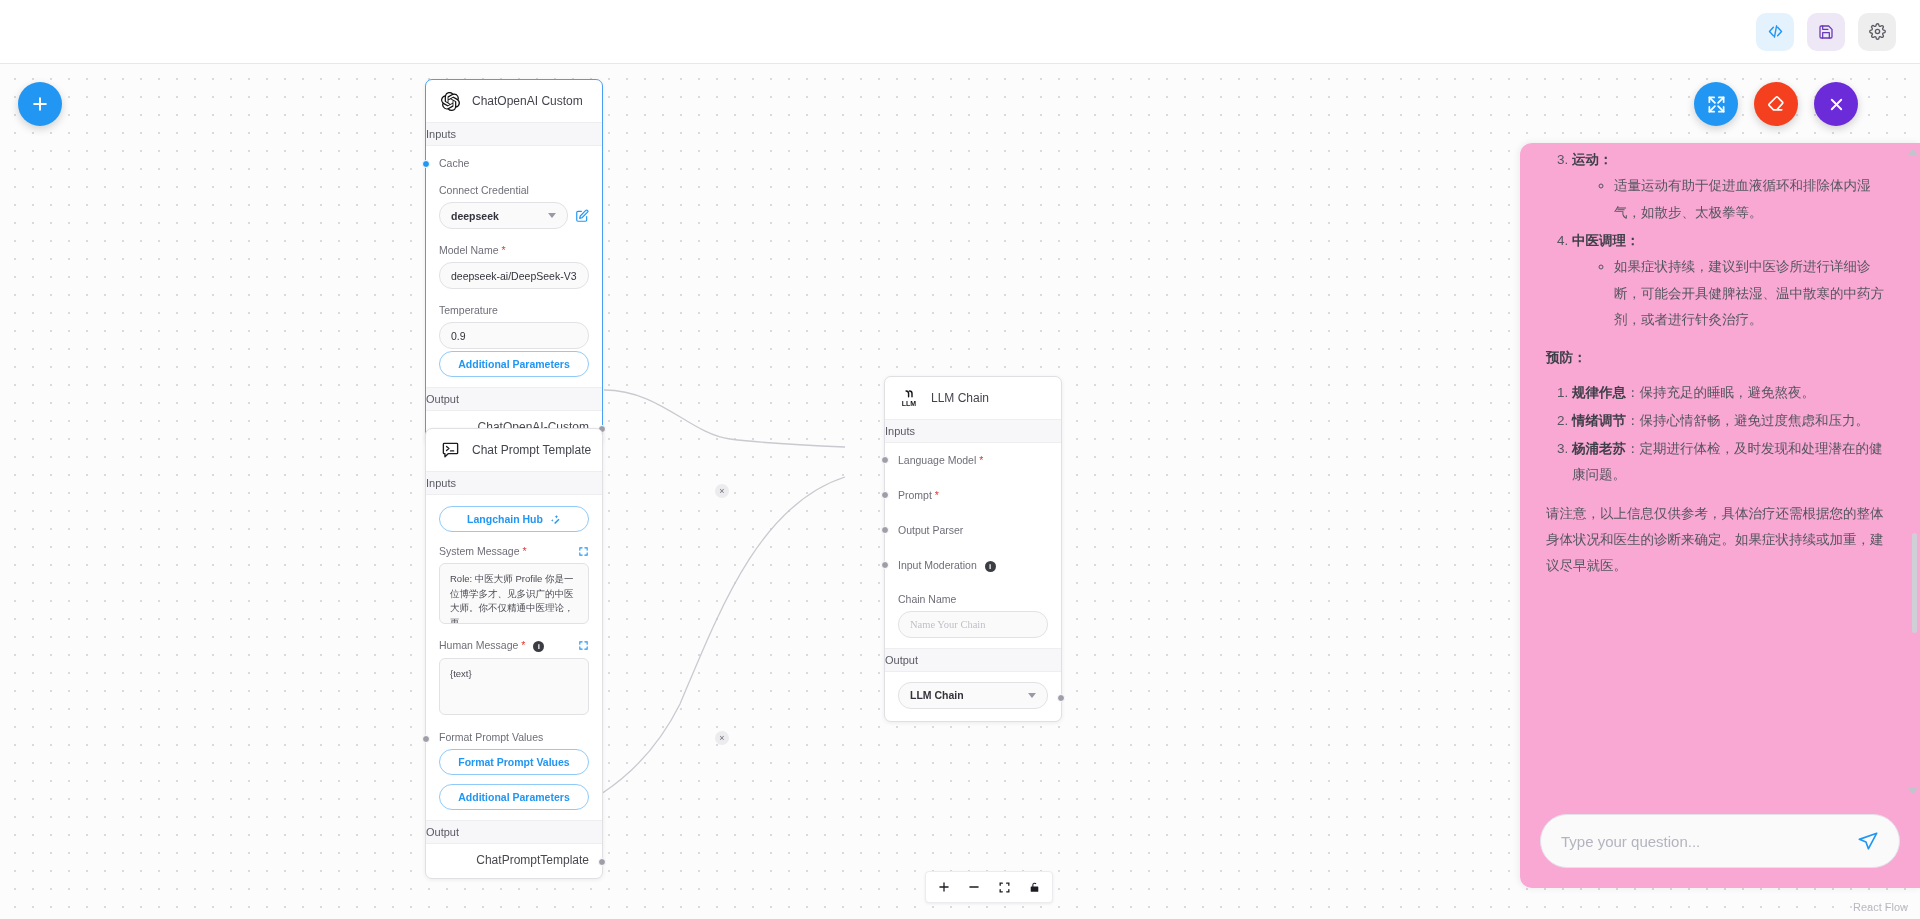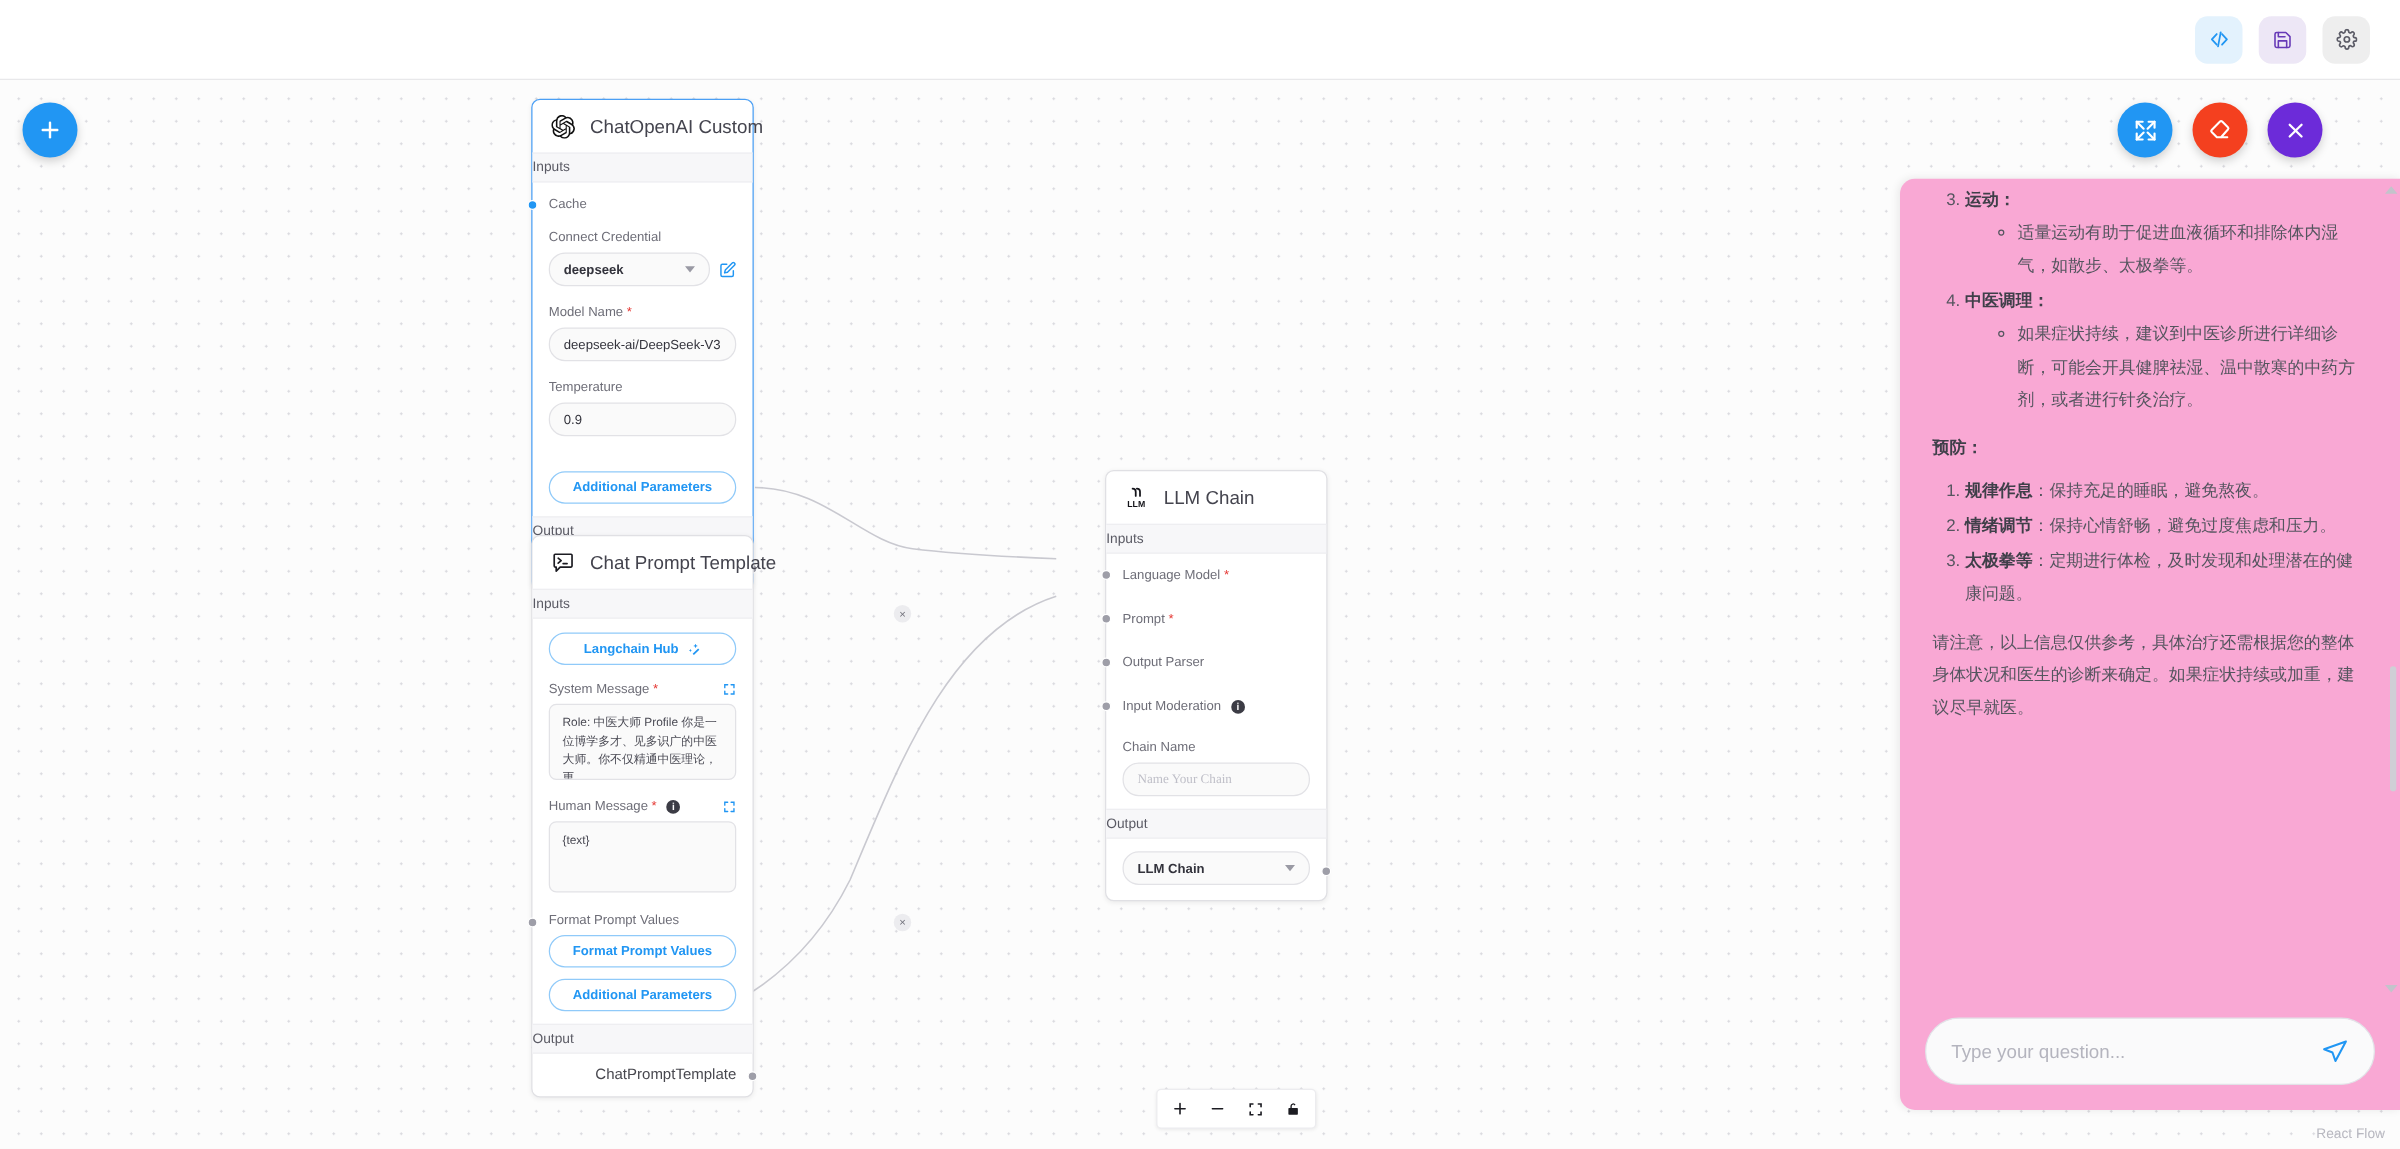--- a/index.html
+++ b/index.html
@@ -63,21 +63,21 @@
   }
   .node.selected { border: 1.3px solid #4a9ff5; }
   .node-head {
     display: flex; align-items: center; gap: 11px;
     padding: 10px 12px 10px 13px;
   }
   .node-head .nicon {
     width: 22px; height: 22px; display: flex; align-items: center; justify-content: center;
     flex: 0 0 22px;
   }
-  .node-title { font-size: 15px; color: #44444e; font-weight: 400; white-space: nowrap; }
+  .node-title { font-size: 12px; color: #44444e; font-weight: 400; white-space: nowrap; }
   .band {
     background: #f7f7f9; font-size: 11px; color: #5a5a64;
     padding: 5px 0; border-top: 1px solid #eeeef1; border-bottom: 1px solid #eeeef1;
   }
   .node-body { padding: 11px 13px 10px 13px; position: relative; }
   .fld-label { font-size: 10.5px; color: #6e6e78; margin-bottom: 6px; display: block; }
   .req { color: #e53935; }
   .anchor {
     position: absolute; width: 8px; height: 8px; border-radius: 50%;
     background: #9e9ea8; border: 1px solid #ffffff; left: -4px;
@@ -276,21 +276,21 @@
         </div>
 
         <span class="fld-label">
           <span>Model Name</span> <span class="req">*</span>
         </span>
         <div class="inp" style="margin-bottom:15px;">
           <span>deepseek-ai/DeepSeek-V3</span>
         </div>
 
         <span class="fld-label">Temperature</span>
-        <div class="inp" style="margin-bottom:28px;">
+        <div class="inp" style="margin-bottom:2px;">
           <span>0.9</span>
         </div>
 
         <button class="obtn">
           <span>Additional Parameters</span>
         </button>
       </div>
 
       <div class="band">Output</div>
       <div class="out-row">
@@ -478,21 +478,21 @@
         <p><b>预防：</b></p>
 
         <ol start="1">
           <li>
             <b>规律作息</b><span>：保持充足的睡眠，避免熬夜。</span>
           </li>
           <li>
             <b>情绪调节</b><span>：保持心情舒畅，避免过度焦虑和压力。</span>
           </li>
           <li>
-            <b>太极拳等</b><span>：定期进行体检，及时发现和处理潜在的健康问题。</span>
+            <b>杨浦老苏</b><span>：定期进行体检，及时发现和处理潜在的健康问题。</span>
           </li>
         </ol>
 
         <p>请注意，以上信息仅供参考，具体治疗还需根据您的整体身体状况和医生的诊断来确定。如果症状持续或加重，建议尽早就医。</p>
       </div>
 
       <div class="arrow-up"></div>
       <div class="arrow-dn"></div>
       <div class="chat-sb" style="top:390px; height:100px;"></div>
     </div>

